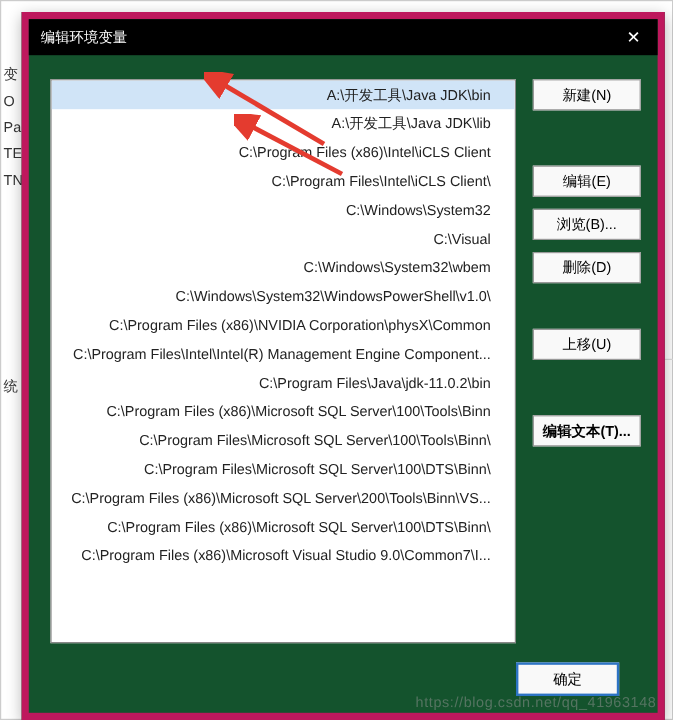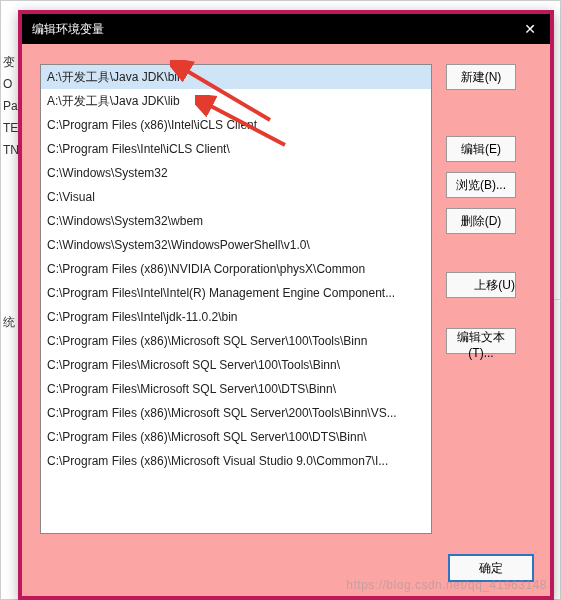--- a/index.html
+++ b/index.html
@@ -39,22 +39,22 @@
       width: 100%;
       padding-top: 6px;
     }
     .bg-bottom-left .lbl { display: block; margin-bottom: 6px; }
     .dialog {
       position: absolute;
       top: 10px;
       left: 18px;
       width: 536px;
       height: 590px;
-      background: #fca5a5;
-      border: 4px solid #be185d;
+      background: #14532d;
+      border: 6px solid #be185d;
       box-shadow: 0 3px 12px rgba(0,0,0,0.3);
     }
     .titlebar {
       background: #000;
       color: #fff;
       height: 30px;
       display: flex;
       align-items: center;
       padding: 0 10px;
       justify-content: space-between;
@@ -74,52 +74,53 @@
       gap: 14px;
     }
     .listbox {
       flex: 1;
       border: 1px solid #888;
       background: #fff;
       overflow: hidden;
       height: 470px;
     }
     .list-item {
-      padding: 4px 0 3px 6px;
+      padding: 4px 20px 3px 6px;
       font-size: 12px;
       color: #222;
       white-space: nowrap;
       overflow: hidden;
       text-overflow: ellipsis;
       cursor: default;
       line-height: 17px;
+      text-align: right;
     }
     .list-item.selected {
       background: #d0e4f7;
     }
     .right-buttons {
       width: 90px;
       display: flex;
       flex-direction: column;
     }
     .wbtn {
-      width: 70px;
+      width: 90px;
       height: 26px;
       border: 1px solid #999;
       background: #f9f9f9;
       font-size: 12px;
       color: #000;
       cursor: pointer;
       margin-bottom: 10px;
       font-family: inherit;
     }
     .gap-big { margin-top: 24px; }
     .dialog-footer {
       position: absolute;
-      bottom: 0; left: 0; right: 0;
+      bottom: 0; left: 0; right: 16px;
       height: 50px;
       display: flex;
       justify-content: flex-end;
       align-items: center;
       padding: 0 16px 6px 16px;
       gap: 10px;
     }
     .fbtn {
       width: 86px;
       height: 28px;
@@ -196,35 +197,35 @@
         <div class="list-item selected">A:\开发工具\Java JDK\bin</div>
         <div class="list-item">A:\开发工具\Java JDK\lib</div>
         <div class="list-item">C:\Program Files (x86)\Intel\iCLS Client</div>
         <div class="list-item">C:\Program Files\Intel\iCLS Client\</div>
         <div class="list-item">C:\Windows\System32</div>
         <div class="list-item">C:\Visual</div>
         <div class="list-item">C:\Windows\System32\wbem</div>
         <div class="list-item">C:\Windows\System32\WindowsPowerShell\v1.0\</div>
         <div class="list-item">C:\Program Files (x86)\NVIDIA Corporation\physX\Common</div>
         <div class="list-item">C:\Program Files\Intel\Intel(R) Management Engine Component...</div>
-        <div class="list-item">C:\Program Files\Intel\jdk-11.0.2\bin</div>
+        <div class="list-item">C:\Program Files\Java\jdk-11.0.2\bin</div>
         <div class="list-item">C:\Program Files (x86)\Microsoft SQL Server\100\Tools\Binn</div>
         <div class="list-item">C:\Program Files\Microsoft SQL Server\100\Tools\Binn\</div>
         <div class="list-item">C:\Program Files\Microsoft SQL Server\100\DTS\Binn\</div>
         <div class="list-item">C:\Program Files (x86)\Microsoft SQL Server\200\Tools\Binn\VS...</div>
         <div class="list-item">C:\Program Files (x86)\Microsoft SQL Server\100\DTS\Binn\</div>
         <div class="list-item">C:\Program Files (x86)\Microsoft Visual Studio 9.0\Common7\I...</div>
       </div>
     <div class="right-buttons">
       <button class="wbtn">新建(N)</button>
       <button class="wbtn gap-big" style="margin-top:36px;">编辑(E)</button>
       <button class="wbtn">浏览(B)...</button>
       <button class="wbtn">删除(D)</button>
-      <button class="wbtn" style="margin-top:28px;text-align:right;">上移(U)</button>
-      <button class="wbtn" style="margin-top:20px;">编辑文本(T)...</button>
+      <button class="wbtn" style="margin-top:28px;">上移(U)</button>
+      <button class="wbtn" style="margin-top:36px;font-weight:bold;">编辑文本(T)...</button>
     </div>
   </div>
 
   <div class="dialog-footer">
     <button class="fbtn primary">确定</button>
   </div>
 </div>
 
 <div class="arrow" style="left:170px; top:60px;">
   <svg width="110" height="70">

